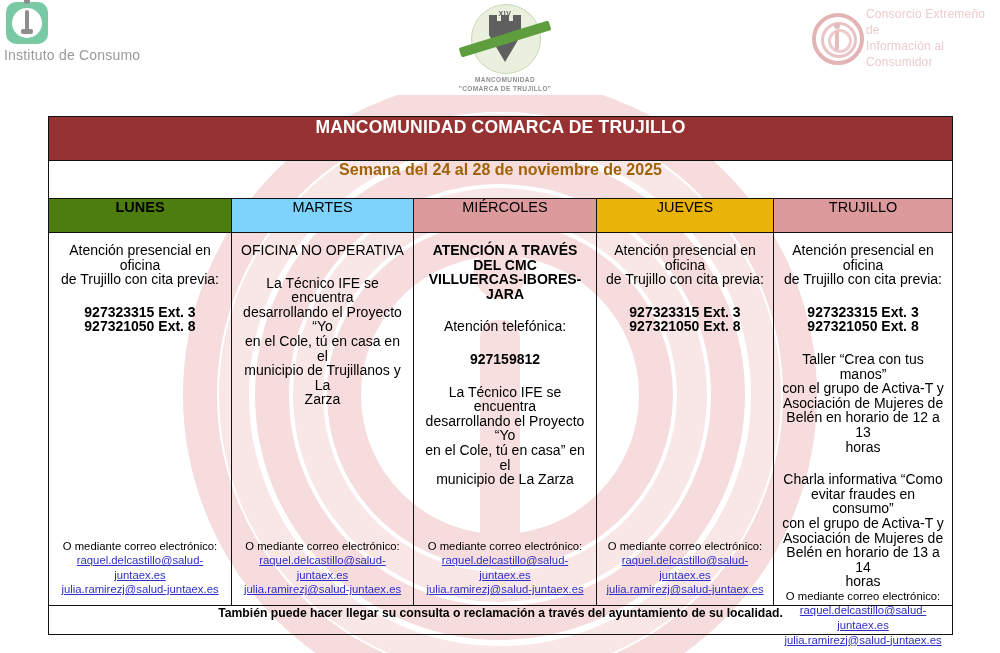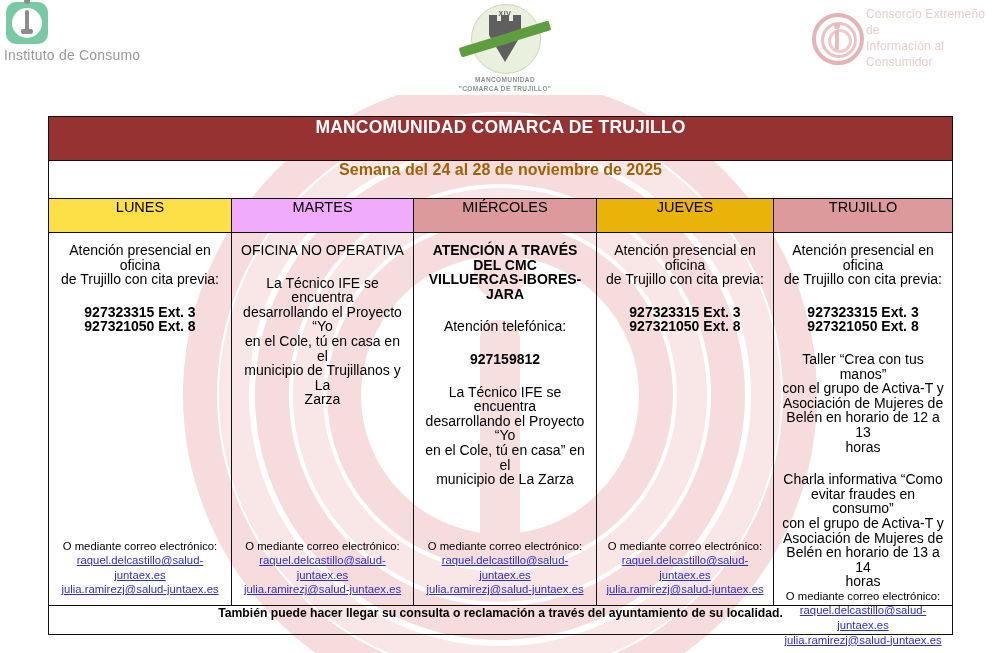--- a/index.html
+++ b/index.html
@@ -355,22 +355,22 @@
       <col style="width:179px">
   </colgroup>
   <tbody>
     <tr>
       <td class="title-cell" colspan="5" style="background: rgb(150, 50, 50);">MANCOMUNIDAD COMARCA DE TRUJILLO</td>
     </tr>
     <tr>
       <td class="subtitle-cell" colspan="5">Semana del 24 al 28 de noviembre de 2025</td>
     </tr>
     <tr>
-      <td class="day-head" style="background: #fde047;">LUNES</td>
-      <td class="day-head" style="background: #f0abfc;">MARTES</td>
+      <td class="day-head" style="background: #4d7c0f; font-weight: bold;">LUNES</td>
+      <td class="day-head" style="background: #7dd3fc;">MARTES</td>
       <td class="day-head" style="background: rgb(221, 154, 156);">MIÉRCOLES</td>
       <td class="day-head" style="background: #eab308;">JUEVES</td>
       <td class="day-head" style="background: rgb(221, 154, 156);">TRUJILLO</td>
     </tr>
     <tr id="content-row">
         <td class="day-cell">
           <div class="day-inner">
             <div class="blocks">
               <div class="blk">
                 <span class="line">Atención presencial en oficina</span>

